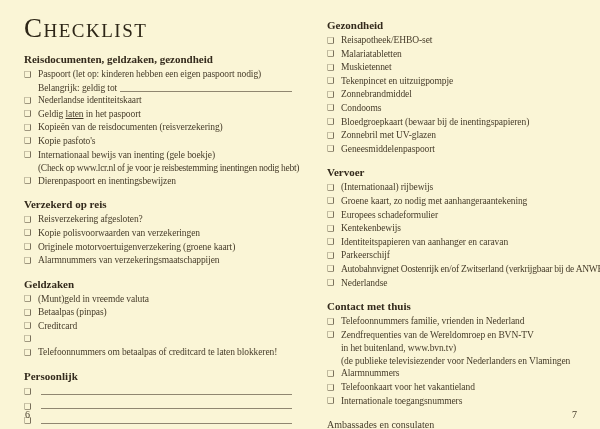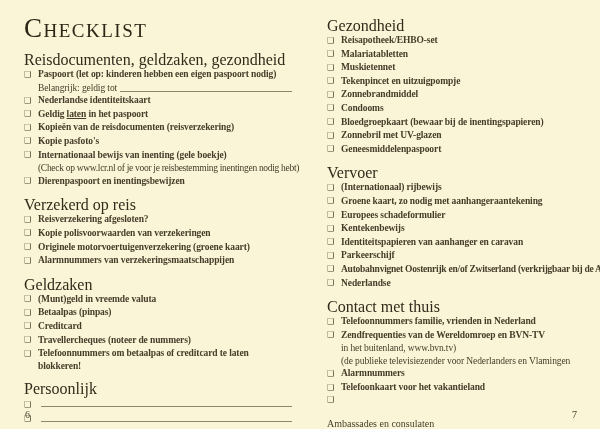--- a/index.html
+++ b/index.html
@@ -18,22 +18,22 @@
   .title{
     font-variant:small-caps;
     font-size:27px;
     letter-spacing:1.5px;
     color:#2d2617;
     margin-bottom:9px;
     line-height:30px;
   }
   .section{margin-bottom:0;}
   .heading{
-    font-weight:normal;
-    font-size:16px;
+    font-weight:bold;
+    font-size:11px;
     line-height:13px;
     color:var(--heading);
     margin-top:10px;
     margin-bottom:2px;
     letter-spacing:0;
   }
   .heading.regular{font-weight:normal;font-size:10px;color:var(--ink);}
   .section:first-child .heading{margin-top:0;}
   .item{
     display:flex;
@@ -45,21 +45,21 @@
   }
   .checkbox{
     flex:none;
     width:14px;
     font-family:"DejaVu Sans",sans-serif;
     font-size:8px;
     color:var(--ink);
     position:relative;
     top:-0.5px;
   }
-  .item-body{flex:1;min-width:0;font-weight:bold;}
+  .item-body{flex:1;min-width:0;}
   .item-body.nowrap{white-space:nowrap;letter-spacing:-0.25px;}
   .item-body.flexline{display:flex;align-items:flex-end;line-height:13.2px;}
   .sub{
     margin-left:14px;
     font-size:9.5px;
     line-height:12.6px;
     letter-spacing:-0.1px;
     color:var(--ink);
   }
   .sub.italic{}
@@ -152,21 +152,20 @@
         <div class="item">
           <span class="checkbox">❑</span>
           <span class="item-body">Betaalpas (pinpas)</span>
         </div>
         <div class="item">
           <span class="checkbox">❑</span>
           <span class="item-body">Creditcard</span>
         </div>
         <div class="item">
           <span class="checkbox">❑</span>
-          <span class="item-body">Travellercheques (noteer de nummers)</span>
         </div>
         <div class="item">
           <span class="checkbox">❑</span>
           <span class="item-body">Telefoonnummers om betaalpas of creditcard te laten blokkeren!</span>
         </div>
       </div>
       <div class="section">
         <div class="heading">Persoonlijk</div>
         <div class="item">
           <span class="checkbox">❑</span>
@@ -278,20 +277,21 @@
         <div class="item">
           <span class="checkbox">❑</span>
           <span class="item-body">Alarmnummers</span>
         </div>
         <div class="item">
           <span class="checkbox">❑</span>
           <span class="item-body">Telefoonkaart voor het vakantieland</span>
         </div>
         <div class="item">
           <span class="checkbox">❑</span>
+          <span class="item-body">Internationale toegangsnummers</span>
         </div>
       </div>
       <div class="section">
         <div class="heading regular">Ambassades en consulaten</div>
       </div>
     </div>
   <div class="page-number pn-left">6</div>
   <div class="page-number pn-right">7</div>
 </div>
 

